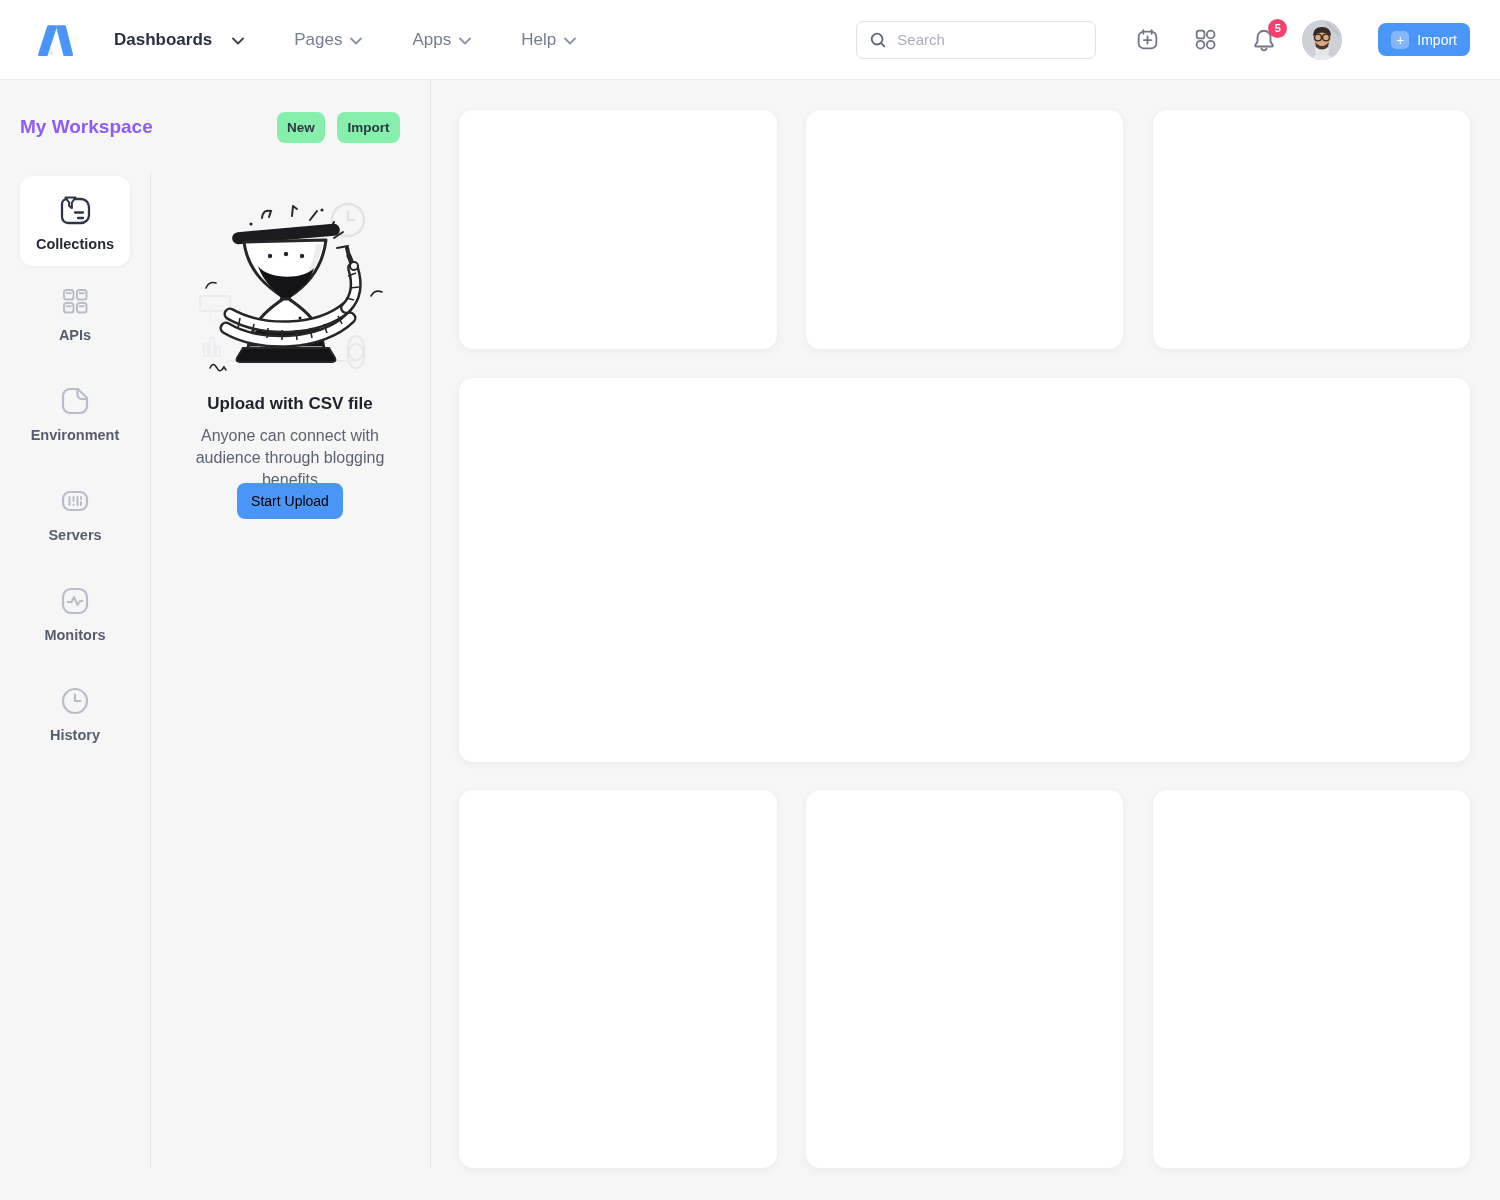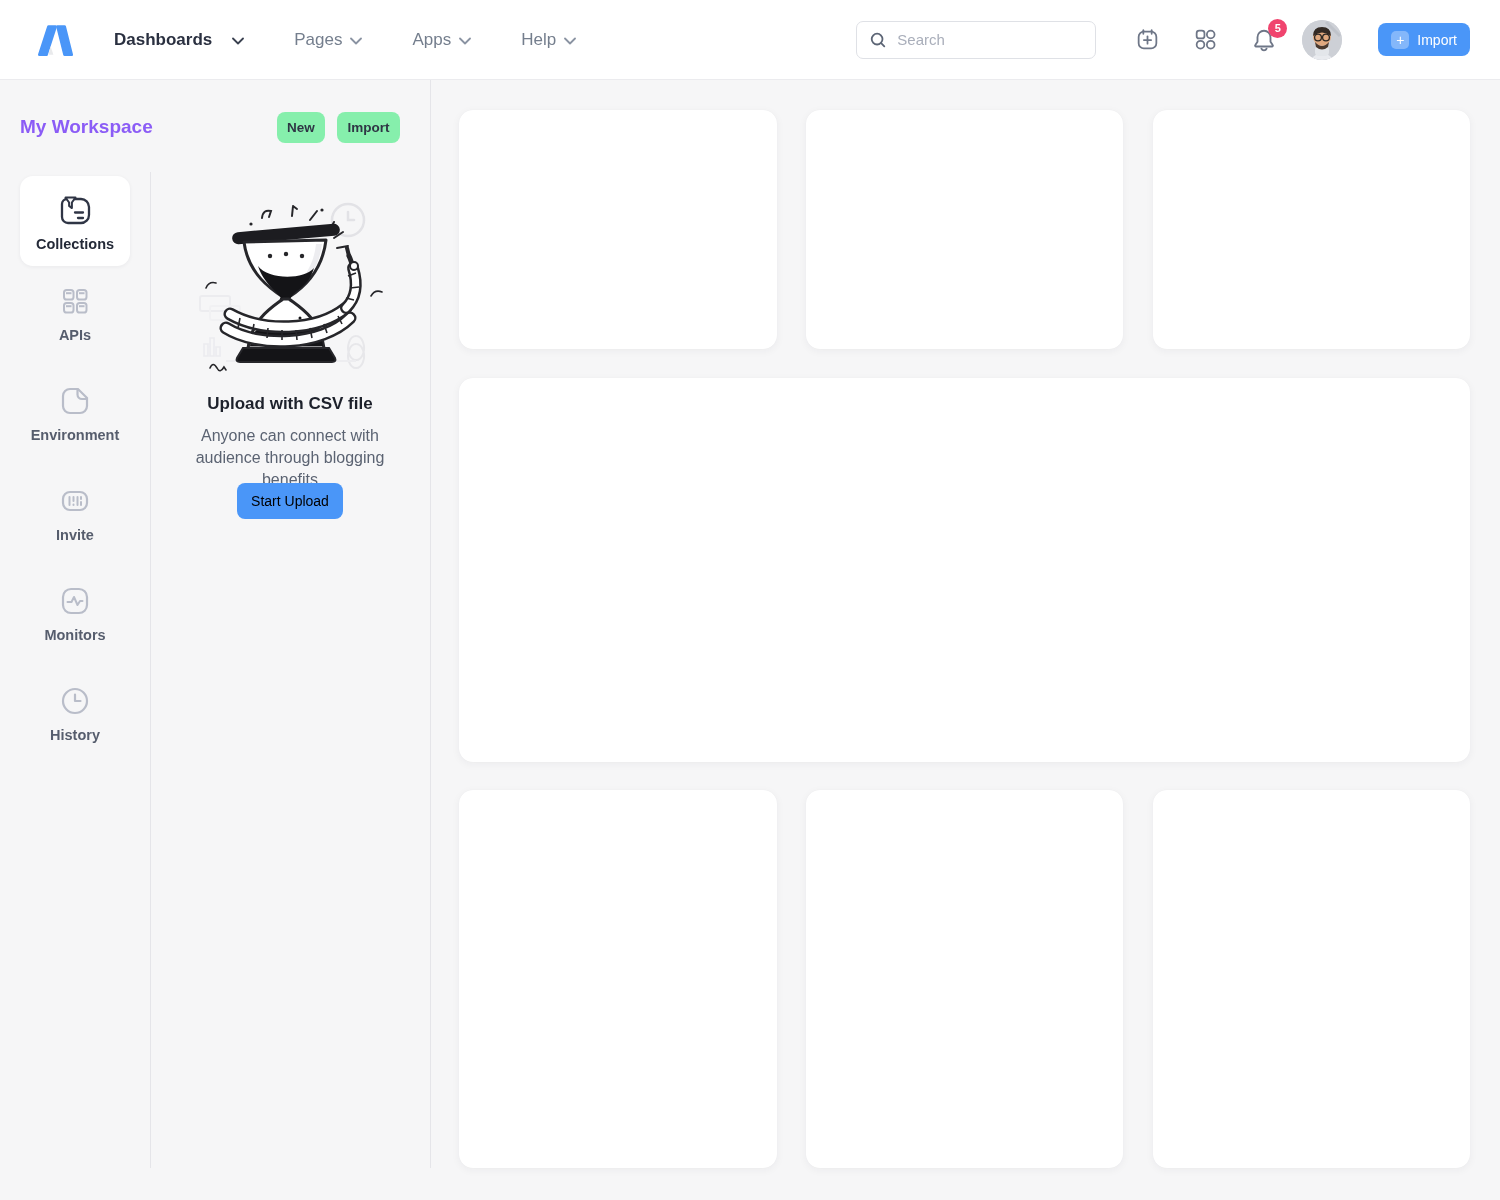--- a/index.html
+++ b/index.html
@@ -224,21 +224,21 @@
   <div class="side-item" style="top:481px;">
     <svg width="40" height="40" viewBox="0 0 40 40">
       <rect x="8" y="11" width="24" height="18" rx="7" fill="none" stroke="#b9bdc9" stroke-width="2.2"></rect>
       <line x1="14.5" y1="16" x2="14.5" y2="24" stroke="#b9bdc9" stroke-width="2" stroke-linecap="round"></line>
       <line x1="18.5" y1="16" x2="18.5" y2="20" stroke="#b9bdc9" stroke-width="2" stroke-linecap="round"></line>
       <line x1="18.5" y1="23.5" x2="18.5" y2="24" stroke="#b9bdc9" stroke-width="2" stroke-linecap="round"></line>
       <line x1="22.5" y1="16" x2="22.5" y2="24" stroke="#b9bdc9" stroke-width="2" stroke-linecap="round"></line>
       <line x1="26" y1="16" x2="26" y2="18" stroke="#b9bdc9" stroke-width="2" stroke-linecap="round"></line>
       <line x1="26" y1="21" x2="26" y2="24" stroke="#b9bdc9" stroke-width="2" stroke-linecap="round"></line>
     </svg>
-    <span class="lbl">Invite</span>
+    <span class="lbl">Servers</span>
   </div>
 
   <div class="side-item" style="top:581px;">
     <svg width="40" height="40" viewBox="0 0 40 40">
       <rect x="8" y="8" width="24" height="24" rx="8" fill="none" stroke="#b9bdc9" stroke-width="2.2"></rect>
       <path d="M12.5 21 h4 l2.5 -5 3.5 8 2.5 -4 h2.5" fill="none" stroke="#b9bdc9" stroke-width="2" stroke-linecap="round" stroke-linejoin="round"></path>
     </svg>
     <span class="lbl">Monitors</span>
   </div>
 

